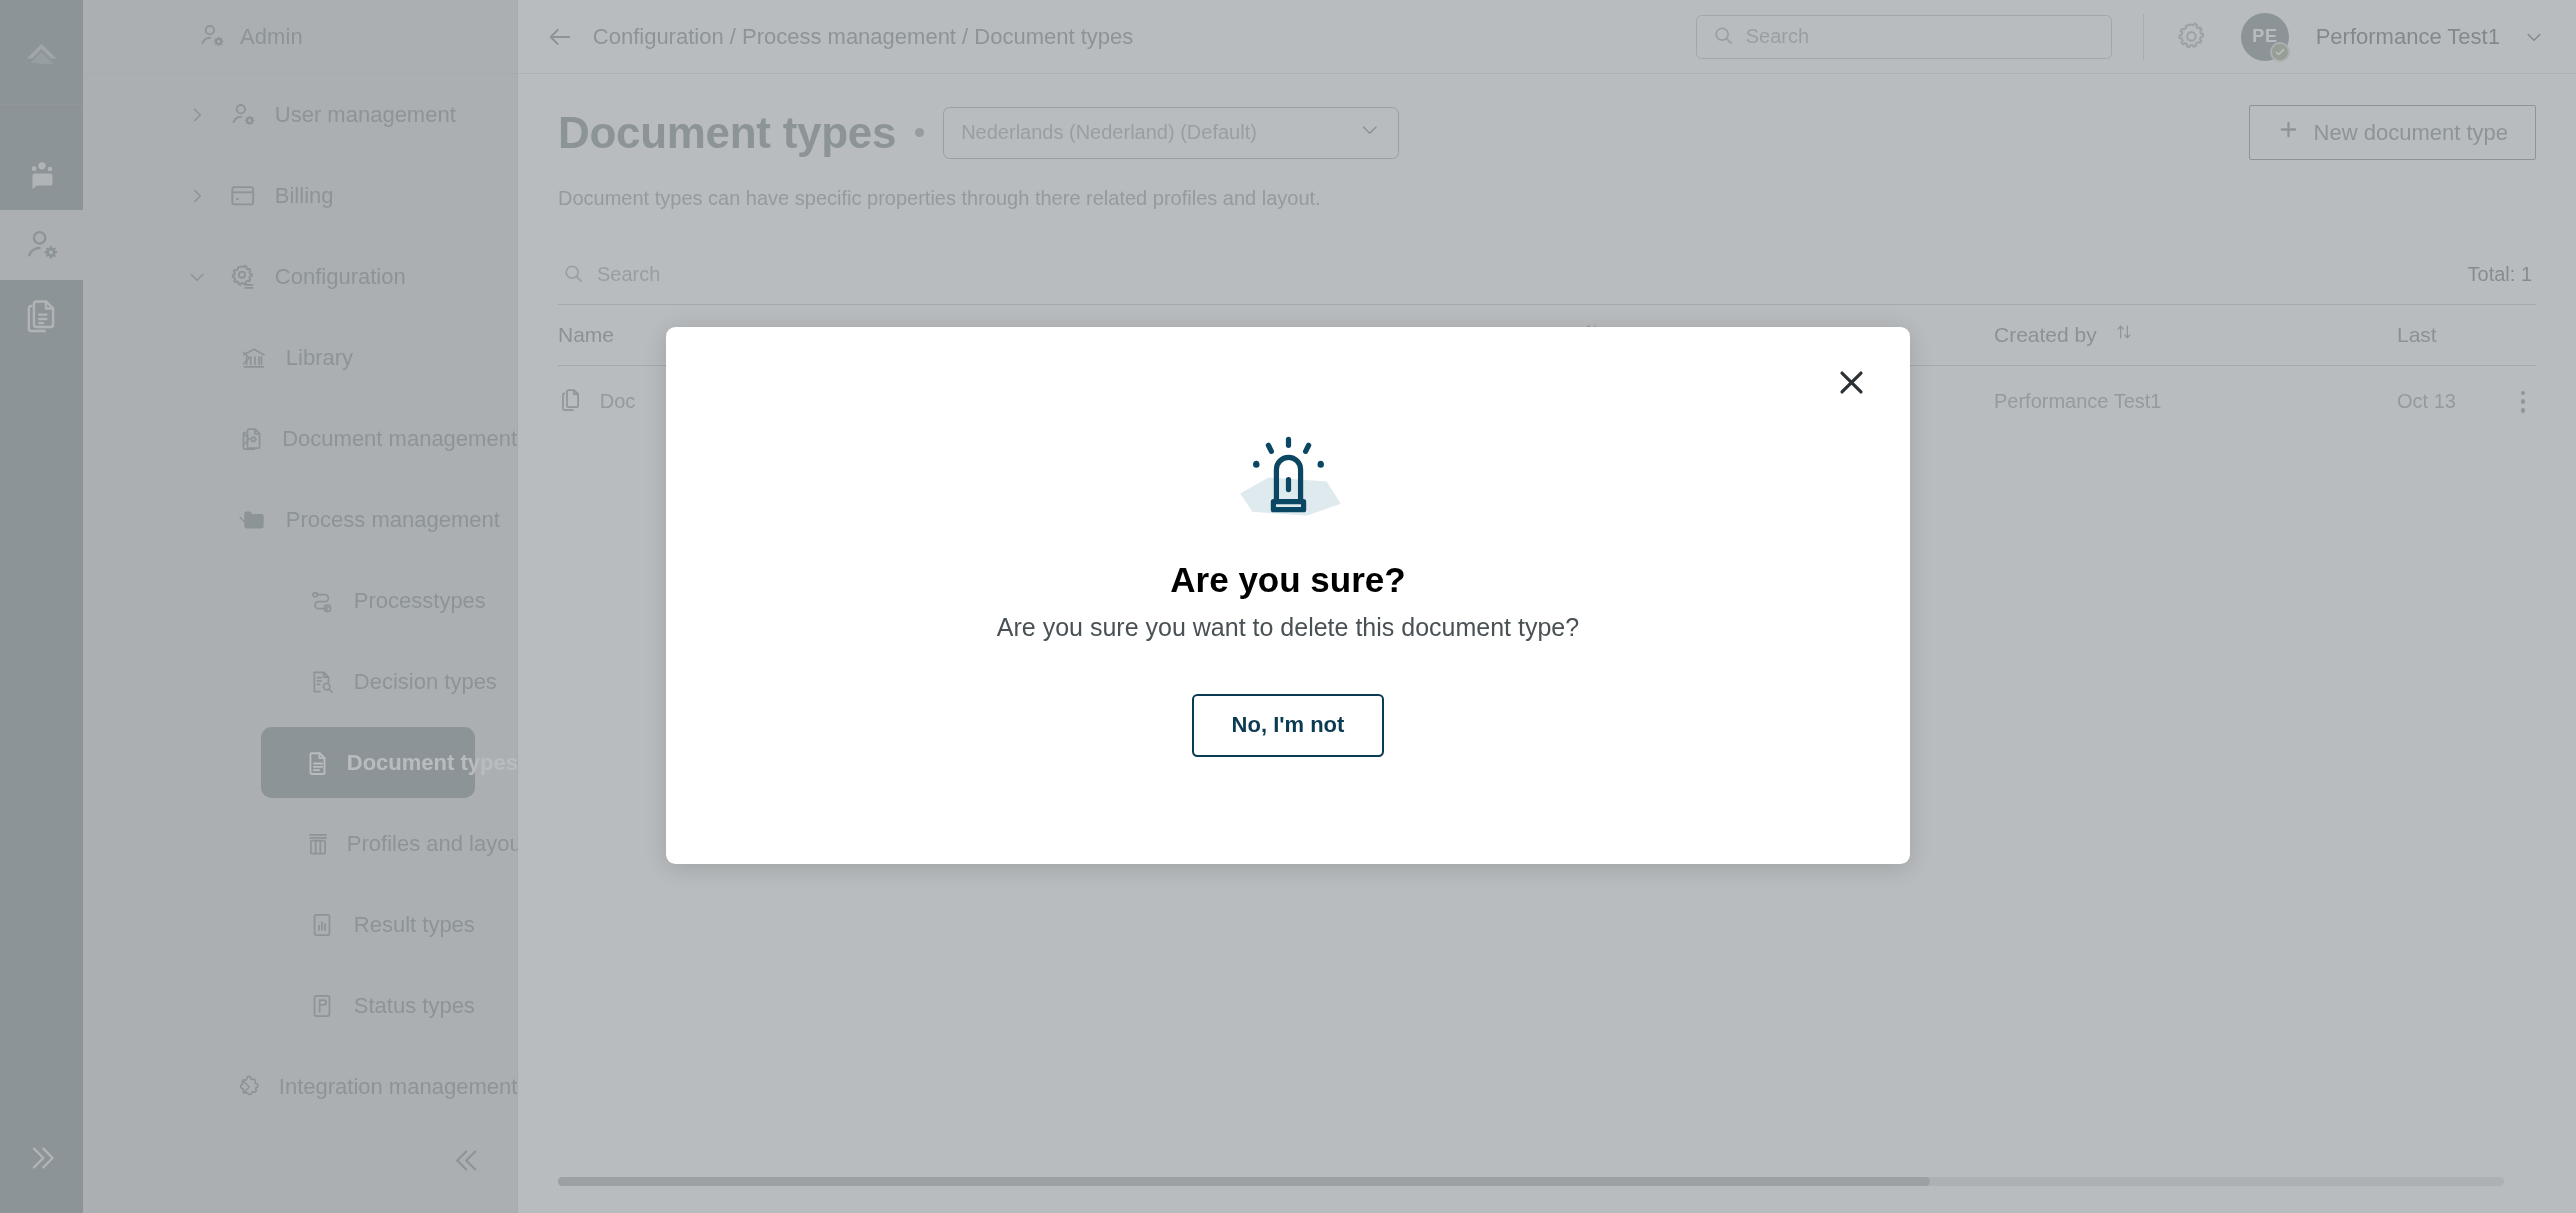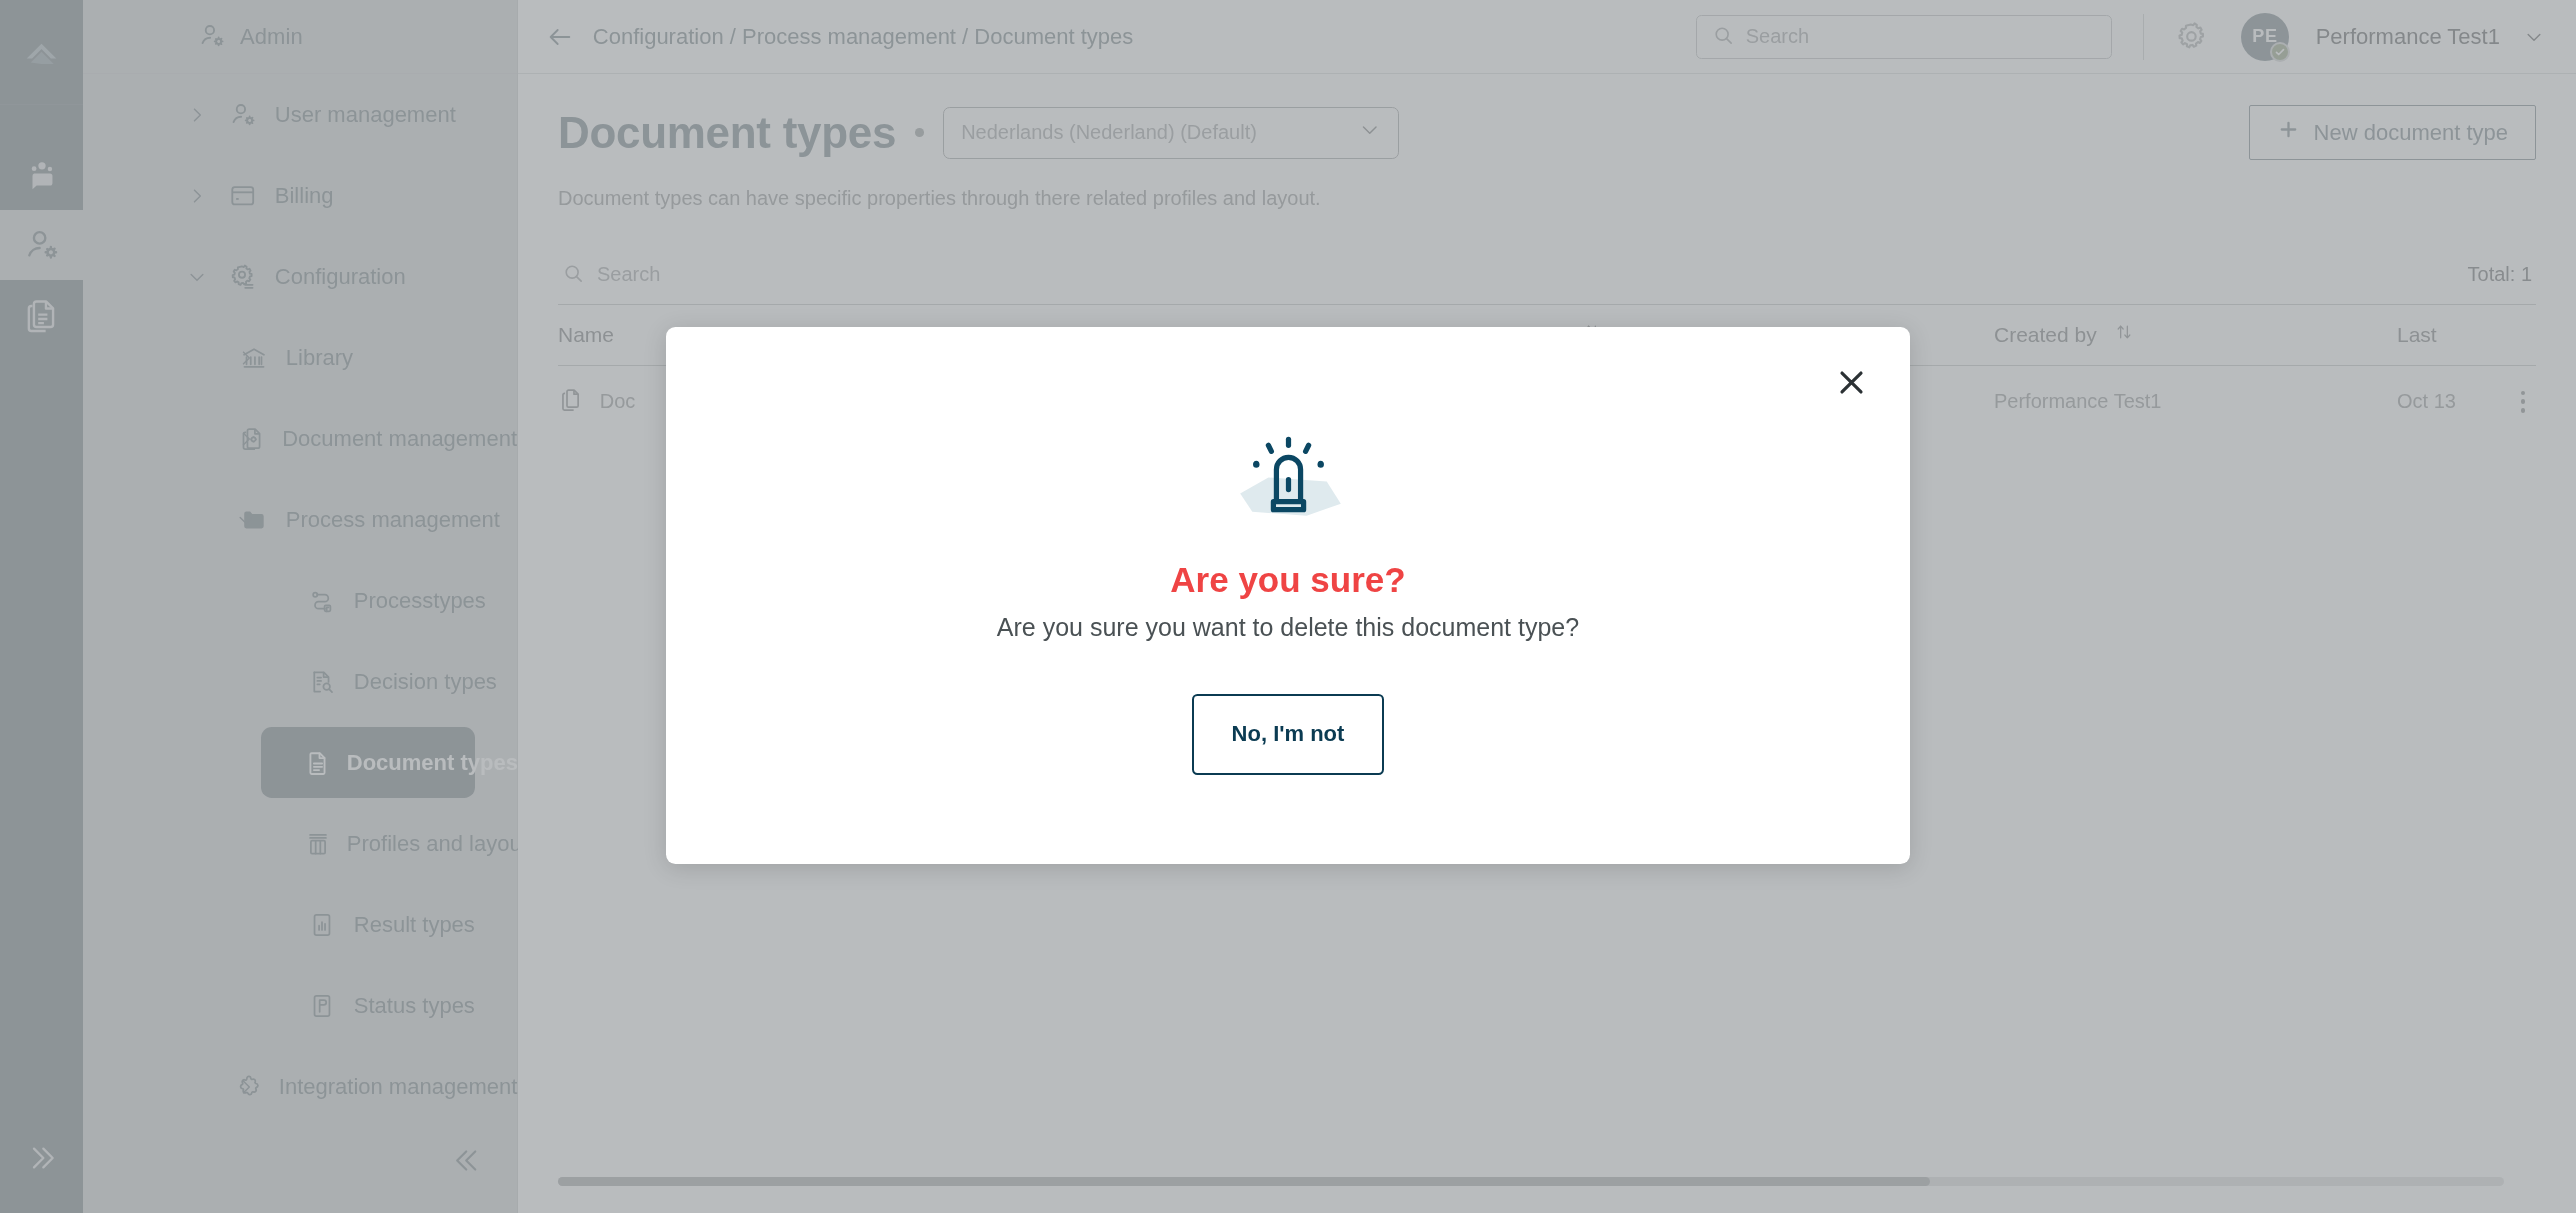--- a/index.html
+++ b/index.html
@@ -156,25 +156,25 @@
     position:absolute; left:666px; top:327px; width:1244px; height:537px;
     background:#ffffff; border-radius:9.4px;
     box-shadow:0 4px 23px rgba(0,0,0,.14);
     display:flex; flex-direction:column; align-items:center;
   }
   .modal-close {
     position:absolute; right:38px; top:34px; width:42px; height:42px;
     display:flex; align-items:center; justify-content:center; cursor:pointer; color:#2b3134;
   }
   .modal-illus { margin-top:102px; width:161px; height:101px; position:relative; }
-  .modal-title { margin-top:29.5px; font-size:35px; font-weight:bold; color:#ef4444; }
+  .modal-title { margin-top:29.5px; font-size:35px; font-weight:bold; color:#000000; }
   .modal-msg { margin-top:13px; font-size:25px; color:#4a5154; }
   .modal-actions { margin-top:52px; display:flex; gap:40px; }
   .btn {
-    height:81px; padding:0 38px; border-radius:5.4px; font-size:22px; font-weight:bold;
+    height:63px; padding:0 38px; border-radius:5.4px; font-size:22px; font-weight:bold;
     display:flex; align-items:center; justify-content:center; cursor:pointer; white-space:nowrap;
   }
   .btn-secondary { background:#ffffff; color:#0b3b52; border:2px solid #0b3b52; }
   .btn-primary { background:#0b3b52; color:#ffffff; border:2px solid #0b3b52; }
 </style>
 </head>
 <body>
 
 <div id="app">
 

